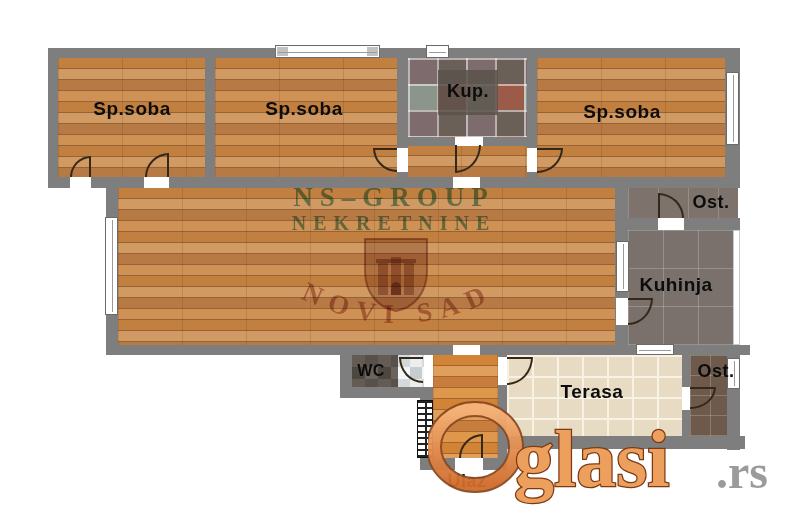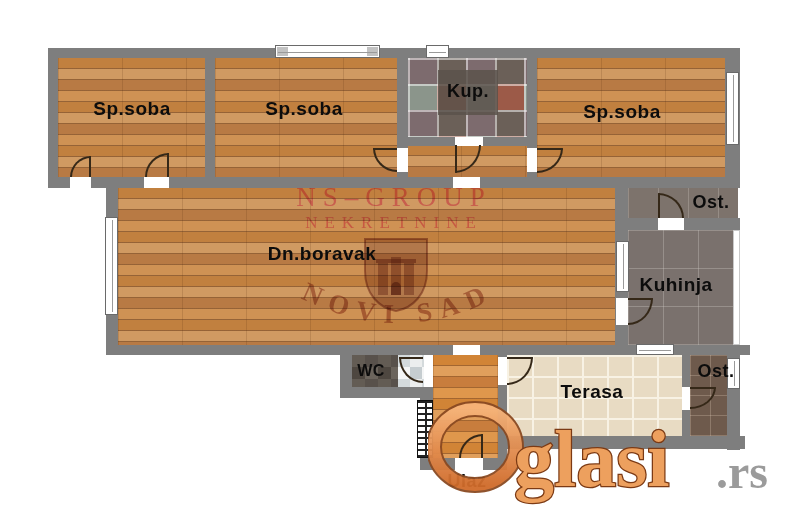--- a/index.html
+++ b/index.html
@@ -55,21 +55,21 @@
   .pt{border-top:2px solid #352818;}
   .rail{background:#fff;border:1px solid #c9c9c9;box-sizing:border-box;}
   .radiator{background:
       repeating-linear-gradient(0deg,#222 0 2px,transparent 2px 6px),
       linear-gradient(90deg,transparent 0 7px,#222 7px 9px,transparent 9px 100%),#fff;
       border:1px solid #111;box-sizing:border-box;}
   
   .label{position:absolute;transform:translate(-50%,-50%);font-weight:bold;color:#0c0c0c;
          white-space:nowrap;letter-spacing:.5px;}
   .wm{position:absolute;transform:translate(-50%,-50%);font-family:"Liberation Serif",serif;
-      font-weight:normal;color:#ec4899;opacity:.55;mix-blend-mode:multiply;white-space:nowrap;}
+      font-weight:bold;color:#0f766e;opacity:.55;mix-blend-mode:multiply;white-space:nowrap;}
   .wm-svg{mix-blend-mode:multiply;opacity:.55;}
   .crest{mix-blend-mode:multiply;}
 </style>
 </head>
 <body>
 
 <div class="plan">
 
   <div class="abs wood" style="left:58px;top:58px;width:147px;height:119px;"></div>
   <div class="abs wood" style="left:215px;top:58px;width:182px;height:119px;"></div>
@@ -141,41 +141,40 @@
   <div class="arc br pt" style="left:628px;top:298px;width:25px;height:27px;"></div>
   <div class="arc tr pl" style="left:658px;top:193px;width:26px;height:25px;"></div>
   <div class="arc bl pt" style="left:399px;top:357px;width:24px;height:26px;"></div>
   <div class="arc br pt" style="left:507px;top:357px;width:26px;height:28px;"></div>
   <div class="arc br pt" style="left:690px;top:387px;width:26px;height:22px;"></div>
   <div class="arc tl pr" style="left:459px;top:434px;width:24px;height:24px;"></div>
 
   <div class="abs radiator" style="left:417px;top:400px;width:16px;height:58px;"></div>
 
   <div class="wm" style="left:394px;top:197px;font-size:27px;letter-spacing:7px;">NS–GROUP</div>
-  <div class="wm" style="left:394px;top:223px;font-size:17px;letter-spacing:7px;">NEKRETNINE</div>
+  <div class="wm" style="left:394px;top:223px;font-size:20px;letter-spacing:7px;">NEKRETNINE</div>
   <svg class="abs crest" style="left:360px;top:233px;" width="72" height="82" viewBox="0 0 72 82">
     <path d="M5,6 H67 V38 C67,61 53,75 36,78 C19,75 5,61 5,38 Z" fill="rgba(125,52,40,.28)" stroke="rgba(125,52,40,.5)" stroke-width="2"></path>
     <rect x="18" y="30" width="10" height="32" fill="rgba(110,45,35,.4)"></rect>
     <rect x="31" y="24" width="10" height="38" fill="rgba(110,45,35,.4)"></rect>
     <rect x="44" y="30" width="10" height="32" fill="rgba(110,45,35,.4)"></rect>
     <rect x="16" y="26" width="40" height="4" fill="rgba(110,45,35,.45)"></rect>
     <path d="M31,62 v-8 a5,5 0 0 1 10,0 v8 z" fill="rgba(90,35,25,.5)"></path>
   </svg>
   <svg class="abs wm-svg" style="left:278px;top:268px;" width="240" height="85" viewBox="0 0 240 85">
     <path id="nsarc" d="M8,22 Q120,88 232,22" fill="none"></path>
     <text font-family="Liberation Serif,serif" font-weight="bold" font-size="27" letter-spacing="9" fill="#a14a36">
       <textPath href="#nsarc" startOffset="50%" text-anchor="middle">NOVI SAD</textPath>
     </text>
   </svg>
 
   <div class="label" style="left:132px;top:109px;font-size:19px;">Sp.soba</div>
   <div class="label" style="left:304px;top:109px;font-size:19px;">Sp.soba</div>
   <div class="label" style="left:468px;top:91px;font-size:18px;">Kup.</div>
   <div class="label" style="left:622px;top:112px;font-size:19px;">Sp.soba</div>
-  <div class="label" style="left:322px;top:254px;font-size:19px;">Dn.boravak</div>
   <div class="label" style="left:711px;top:202px;font-size:18px;">Ost.</div>
   <div class="label" style="left:676px;top:285px;font-size:19px;">Kuhinja</div>
   <div class="label" style="left:371px;top:371px;font-size:16px;">WC</div>
   <div class="label" style="left:592px;top:392px;font-size:19px;">Terasa</div>
   <div class="label" style="left:716px;top:371px;font-size:18px;">Ost.</div>
   <div class="label" style="left:467px;top:481px;font-size:18px;">Ulaz</div>
 
   <svg class="abs" style="left:428px;top:400px;" width="360" height="108" viewBox="0 0 360 108">
     <defs>
       <linearGradient id="og" x1="0" y1="0" x2="0" y2="1">

